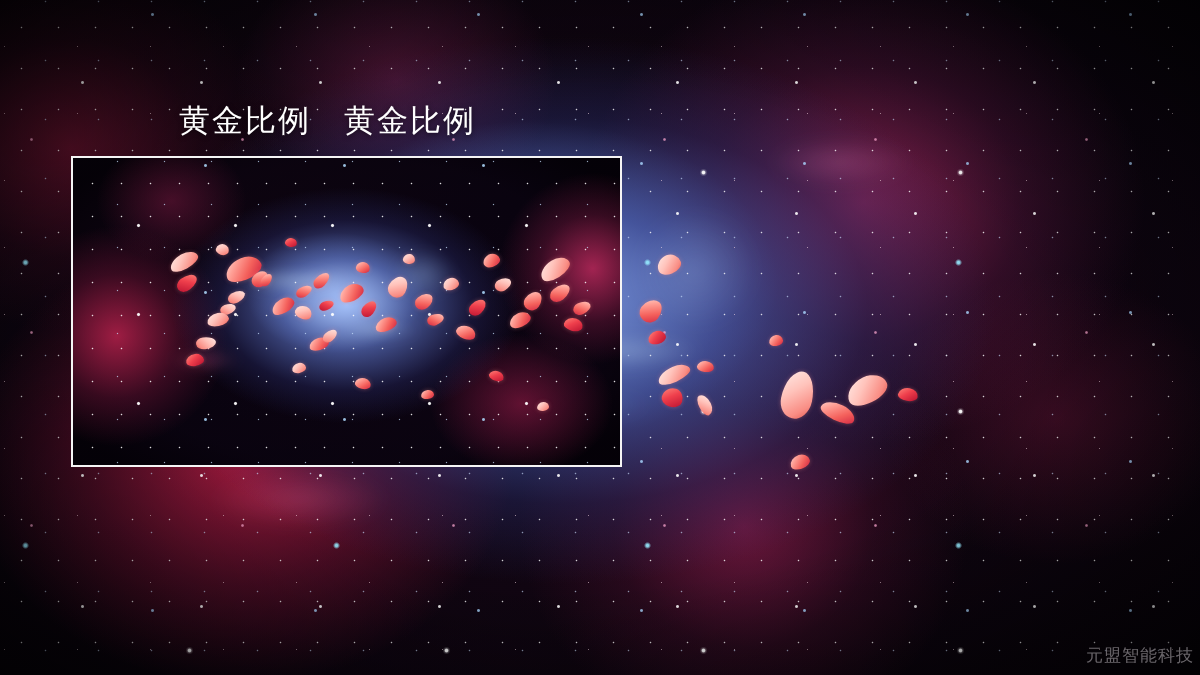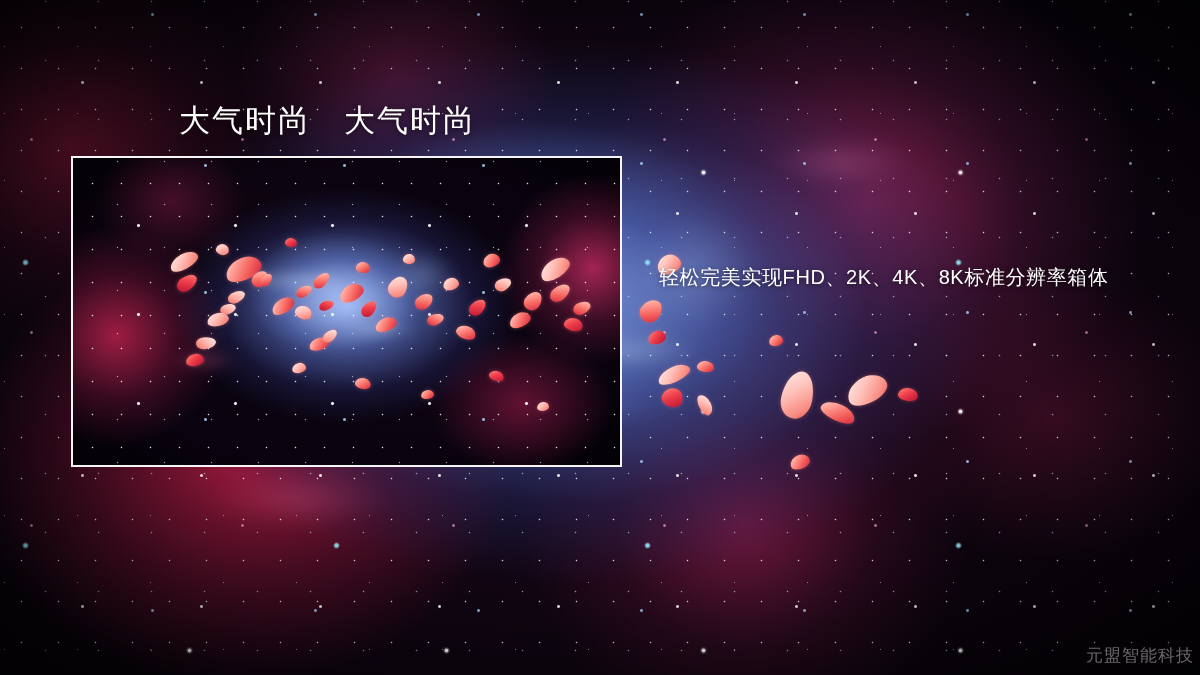--- a/index.html
+++ b/index.html
@@ -200,21 +200,21 @@
       <div class="petal deep" style="left: 662px; top: 388px; width: 21px; height: 19px; transform: rotate(18deg);"></div>
       <div class="petal pale" style="left: 694px; top: 399px; width: 22px; height: 12px; transform: rotate(64deg);"></div>
       <div class="petal pale" style="left: 782px; top: 371px; width: 31px; height: 48px; transform: rotate(12deg);"></div>
       <div class="petal" style="left: 790px; top: 455px; width: 20px; height: 14px; transform: rotate(-18deg);"></div>
       <div class="petal pale" style="left: 846px; top: 377px; width: 42px; height: 26px; transform: rotate(-26deg);"></div>
       <div class="petal" style="left: 820px; top: 404px; width: 36px; height: 17px; transform: rotate(26deg);"></div>
       <div class="petal deep" style="left: 898px; top: 388px; width: 20px; height: 13px; transform: rotate(10deg);"></div>
       <div class="petal" style="left: 769px; top: 335px; width: 14px; height: 11px; transform: rotate(-8deg);"></div>
     </div>
 
-  <div id="title">大气时尚　大气时尚</div>
+  <div id="title">黄金比例　黄金比例</div>
 
   <div id="frame">
     <div class="inset-layer" id="inset-neb"></div>
     <div class="inset-layer" id="inset-wisps"></div>
     <div class="inset-layer" id="inset-stars-sm"></div>
     <div class="inset-layer" id="inset-stars-md"></div>
     <div class="inset-layer" id="inset-petals">
         <div class="petal pale" style="left: 96px; top: 96px; width: 30px; height: 15px; transform: rotate(-28deg);"></div>
         <div class="petal deep" style="left: 107px; top: 114px; width: 14px; height: 22px; transform: rotate(52deg);"></div>
         <div class="petal pale" style="left: 143px; top: 86px; width: 13px; height: 11px; transform: rotate(18deg);"></div>
@@ -255,18 +255,17 @@
         <div class="petal" style="left: 503px; top: 141px; width: 12px; height: 18px; transform: rotate(64deg);"></div>
         <div class="petal pale" style="left: 219px; top: 205px; width: 14px; height: 10px; transform: rotate(-10deg);"></div>
         <div class="petal" style="left: 282px; top: 220px; width: 16px; height: 11px; transform: rotate(14deg);"></div>
         <div class="petal" style="left: 348px; top: 232px; width: 13px; height: 9px; transform: rotate(-6deg);"></div>
         <div class="petal deep" style="left: 416px; top: 213px; width: 15px; height: 10px; transform: rotate(20deg);"></div>
         <div class="petal pale" style="left: 464px; top: 244px; width: 12px; height: 9px; transform: rotate(-4deg);"></div>
       </div>
   </div>
 
   <div id="body-text">
-    <div class="line">轻松完美实现FHD、2K、4K、8K标准分辨率箱体</div>
   </div>
 
   <div id="watermark">元盟智能科技</div>
 
 </div>
 
 </body></html>

